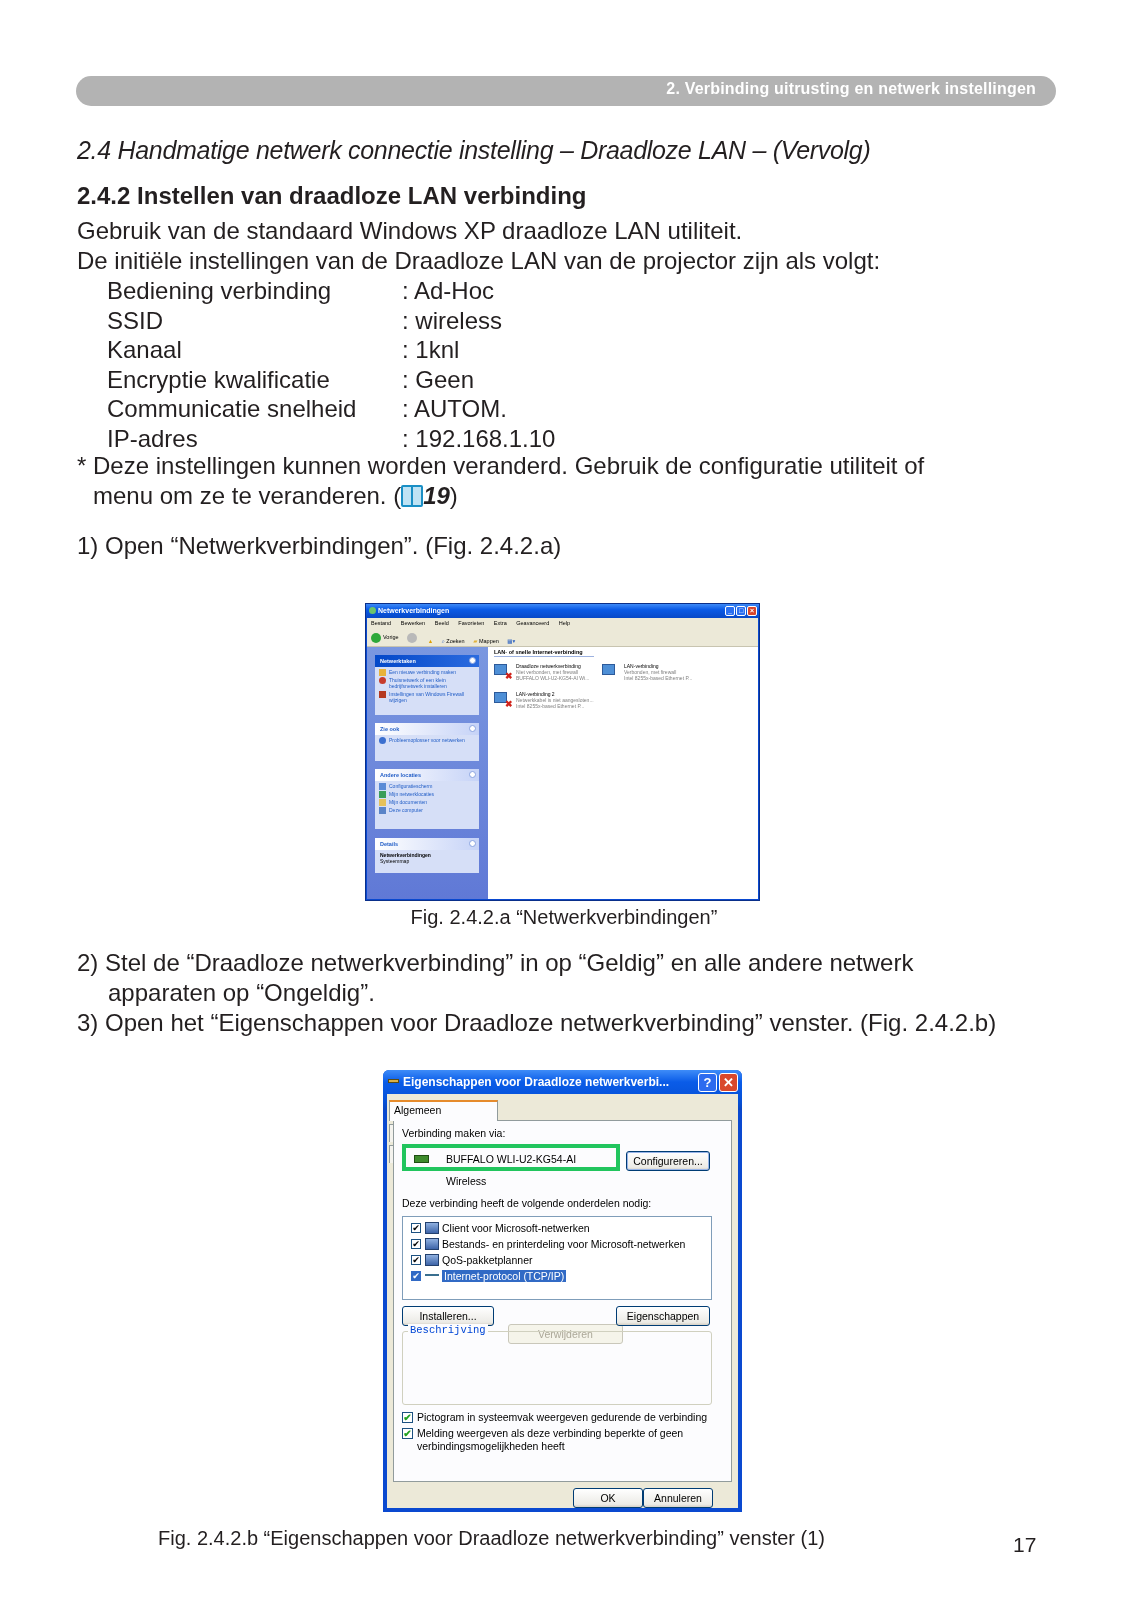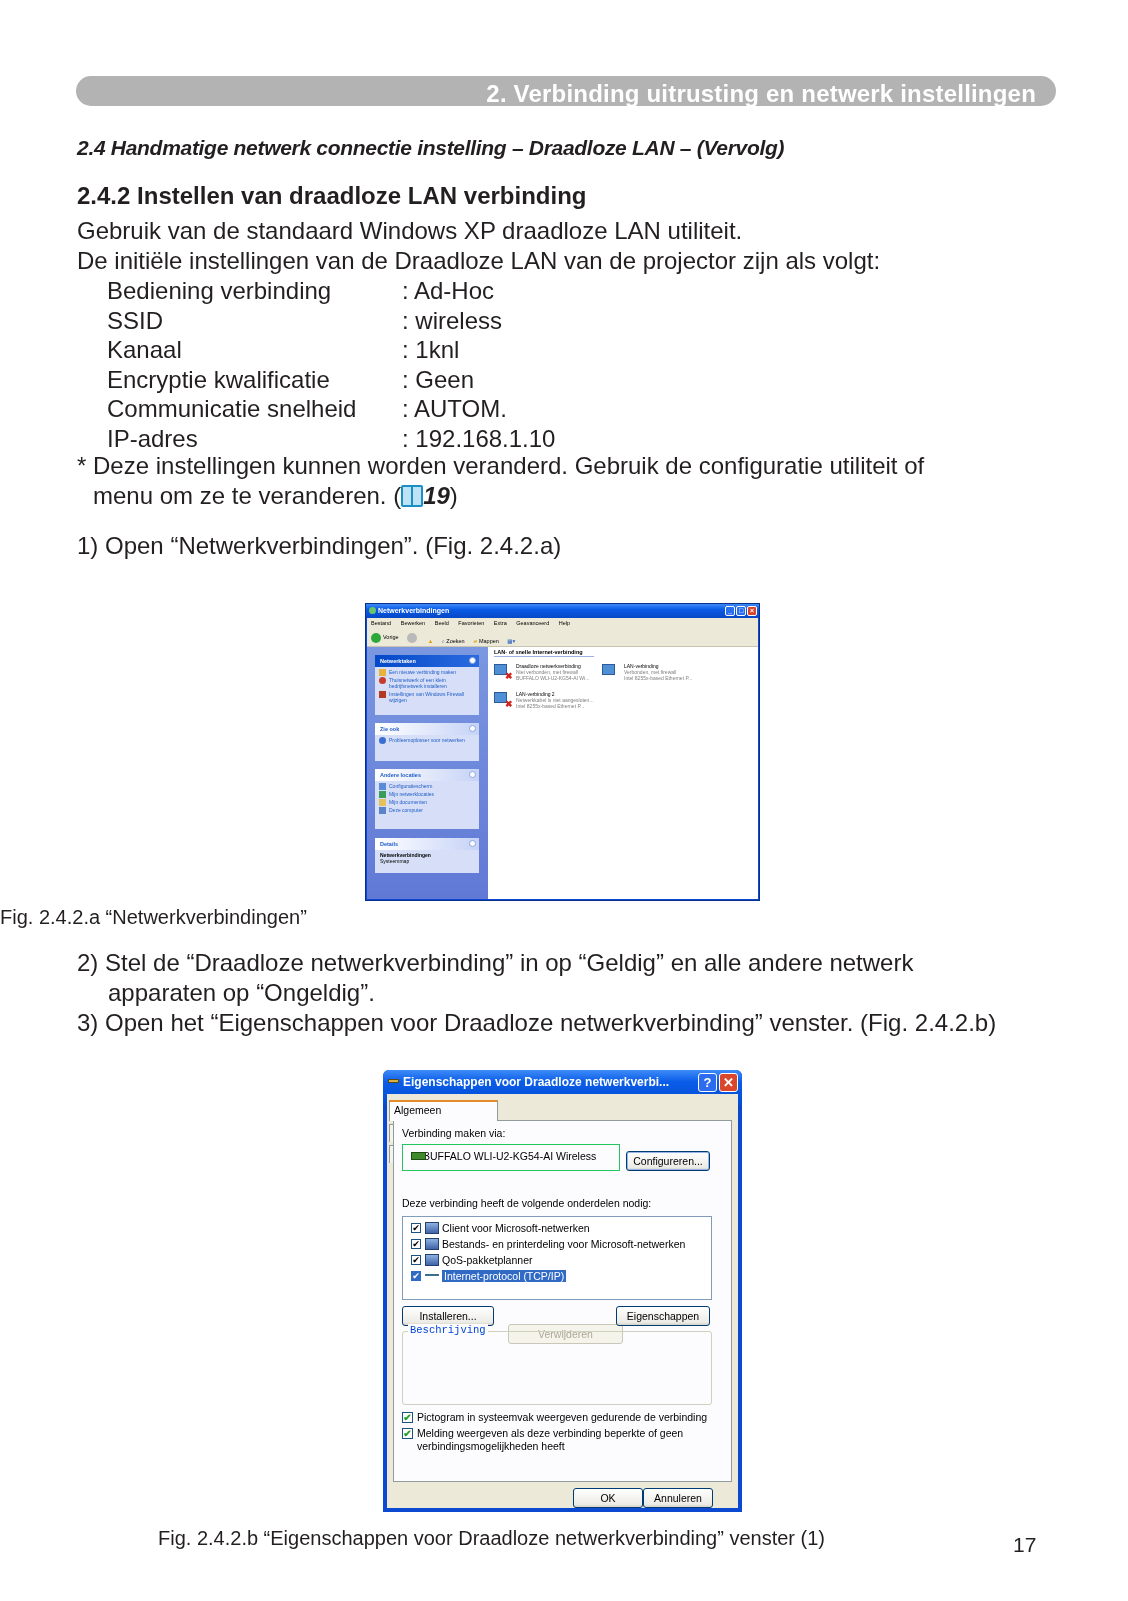--- a/index.html
+++ b/index.html
@@ -4,23 +4,23 @@
 <style>
   html, body { margin:0; padding:0; background:#fff; }
   body { width:1128px; height:1601px; position:relative; overflow:hidden;
          font-family:"Liberation Sans", sans-serif; color:#231f20; }
   .abs { position:absolute; }
 
   
   #hdr { left:76px; top:76px; width:980px; height:30px; background:#b3b3b3;
          border-radius:15px; }
   #hdr span { position:absolute; right:20px; top:4px; color:#fff; font-weight:bold;
-              font-size:24px; letter-spacing:0.2px; }
-
-  .h-ital { left:77px; top:136px; font-size:21px; font-style:italic; font-weight:bold; letter-spacing:-0.3px; }
+              font-size:16px; letter-spacing:0.2px; }
+
+  .h-ital { left:77px; top:136px; font-size:25px; font-style:italic; font-weight:normal; letter-spacing:-0.3px; }
   .h-bold { left:77px; top:182px; font-size:24px; font-weight:bold; }
   .para { font-size:24px; left:77px; line-height:30px; white-space:nowrap; }
   .kv { font-size:24px; line-height:29.5px; }
   .kv .k { position:absolute; left:107px; }
   .kv .v { position:absolute; left:402px; }
   .cap { font-size:20px; white-space:nowrap; }
 
   .book { display:inline-block; width:22px; height:22px; vertical-align:-3px;
           border:2px solid #1a8fc5; border-radius:2px; box-sizing:border-box;
           background:linear-gradient(90deg,#bfe3f4 0 45%,#1a8fc5 45% 55%,#bfe3f4 55%); }
@@ -78,22 +78,22 @@
      box-sizing:border-box; color:#fff; font-weight:bold; text-align:center; line-height:17px; font-size:13px; }
   #figB .help { right:25px; background:#2d6bef; }
   #figB .close { right:4px; background:#d9482c; }
   #figB .body { position:absolute; left:4px; right:4px; top:24px; bottom:4px; background:#ece9d8; }
   #figB .tabs { position:absolute; left:2px; top:6px; display:flex;flex-direction:column; }
   #figB .tab { border:1px solid #919b9c; border-bottom:none; background:#f4f3ee; padding:1px 4px; font-size:10.5px;
      margin-right:1px; height:15px; line-height:15px; margin-top:3px; }
   #figB .tab.active { background:#fcfcfe; border-top:2px solid #e68b2c; margin-top:0; height:17px; position:relative; z-index:2; }
   #figB .page { position:absolute; left:6px; right:6px; top:26px; height:360px; background:#fcfcfe; border:1px solid #919b9c; }
   #figB .lbl { position:absolute; font-size:10.5px; white-space:nowrap; }
-  #figB .devbox { position:absolute; left:8px; top:23px; width:218px; height:27px; border:1px solid #22c55e; background:#fcfcfe;
-     font-size:10.5px; line-height:22px; padding-left:20px; box-sizing:border-box; }
+  #figB .devbox { position:absolute; left:8px; top:23px; width:218px; height:27px; border:4px solid #22c55e; background:#fcfcfe;
+     font-size:10.5px; line-height:22px; padding-left:40px; box-sizing:border-box; }
   #figB .devbox .chip { position:absolute; left:8px; top:7px; width:15px; height:8px; background:#3e8b2c; border:1px solid #1f4d14; box-sizing:border-box; }
   #figB .btn { position:absolute; height:20px; border:1px solid #003c74; border-radius:3px; background:linear-gradient(#fff,#ecebe6 85%,#d6d0c5);
      font-size:10.5px; text-align:center; line-height:18px; box-sizing:border-box; }
   #figB .btn.disabled { border-color:#c9c7ba; color:#aca899; background:#f5f4ea; }
   #figB .btn.def { box-shadow: inset 0 0 0 1px #98b4e8; }
   #figB .comp { position:absolute; left:8px; top:95px; width:308px; height:82px; border:1px solid #7f9db9; background:#fff; }
   #figB .crow { position:absolute; left:8px; height:16px; display:flex; align-items:center; white-space:nowrap; font-size:10.5px; }
   #figB .cb { width:10px; height:10px; border:1px solid #1c5180; background:#fff; box-sizing:border-box; font-size:9px; line-height:8px; text-align:center; margin-right:4px; }
   #figB .cb.blue { background:#316ac5; color:#fff; border-color:#316ac5; }
   #figB .cico { width:14px; height:12px; margin-right:3px; background:linear-gradient(#8fb0e0,#3d64a8); border:1px solid #23406e; box-sizing:border-box; }
@@ -239,21 +239,21 @@
         </div>
       <div class="lines">
           <div class="n">LAN-verbinding 2</div>
           <div>Netwerkkabel is niet aangesloten...</div>
           <div>Intel 8255x-based Ethernet P...</div>
         </div>
     </div>
   </div>
 </div>
 
-<div class="abs cap" style="top:906px;left:0;width:1128px;text-align:left">Fig. 2.4.2.a “Netwerkverbindingen”</div>
+<div class="abs cap" style="top:906px;left:0;width:1128px;text-align:center">Fig. 2.4.2.a “Netwerkverbindingen”</div>
 
 <div class="abs para" style="top:948px">2) Stel de “Draadloze netwerkverbinding” in op “Geldig” en alle andere netwerk</div>
 <div class="abs para" style="top:978px;left:108px">apparaten op “Ongeldig”.</div>
 <div class="abs para" style="top:1008px">3) Open het “Eigenschappen voor Draadloze netwerkverbinding” venster. (Fig. 2.4.2.b)</div>
 
 <div id="figB" class="abs">
   <div class="title">
     <span class="wico"></span>
     <span>Eigenschappen voor Draadloze netwerkverbi...</span>
     <span class="help">?</span>

